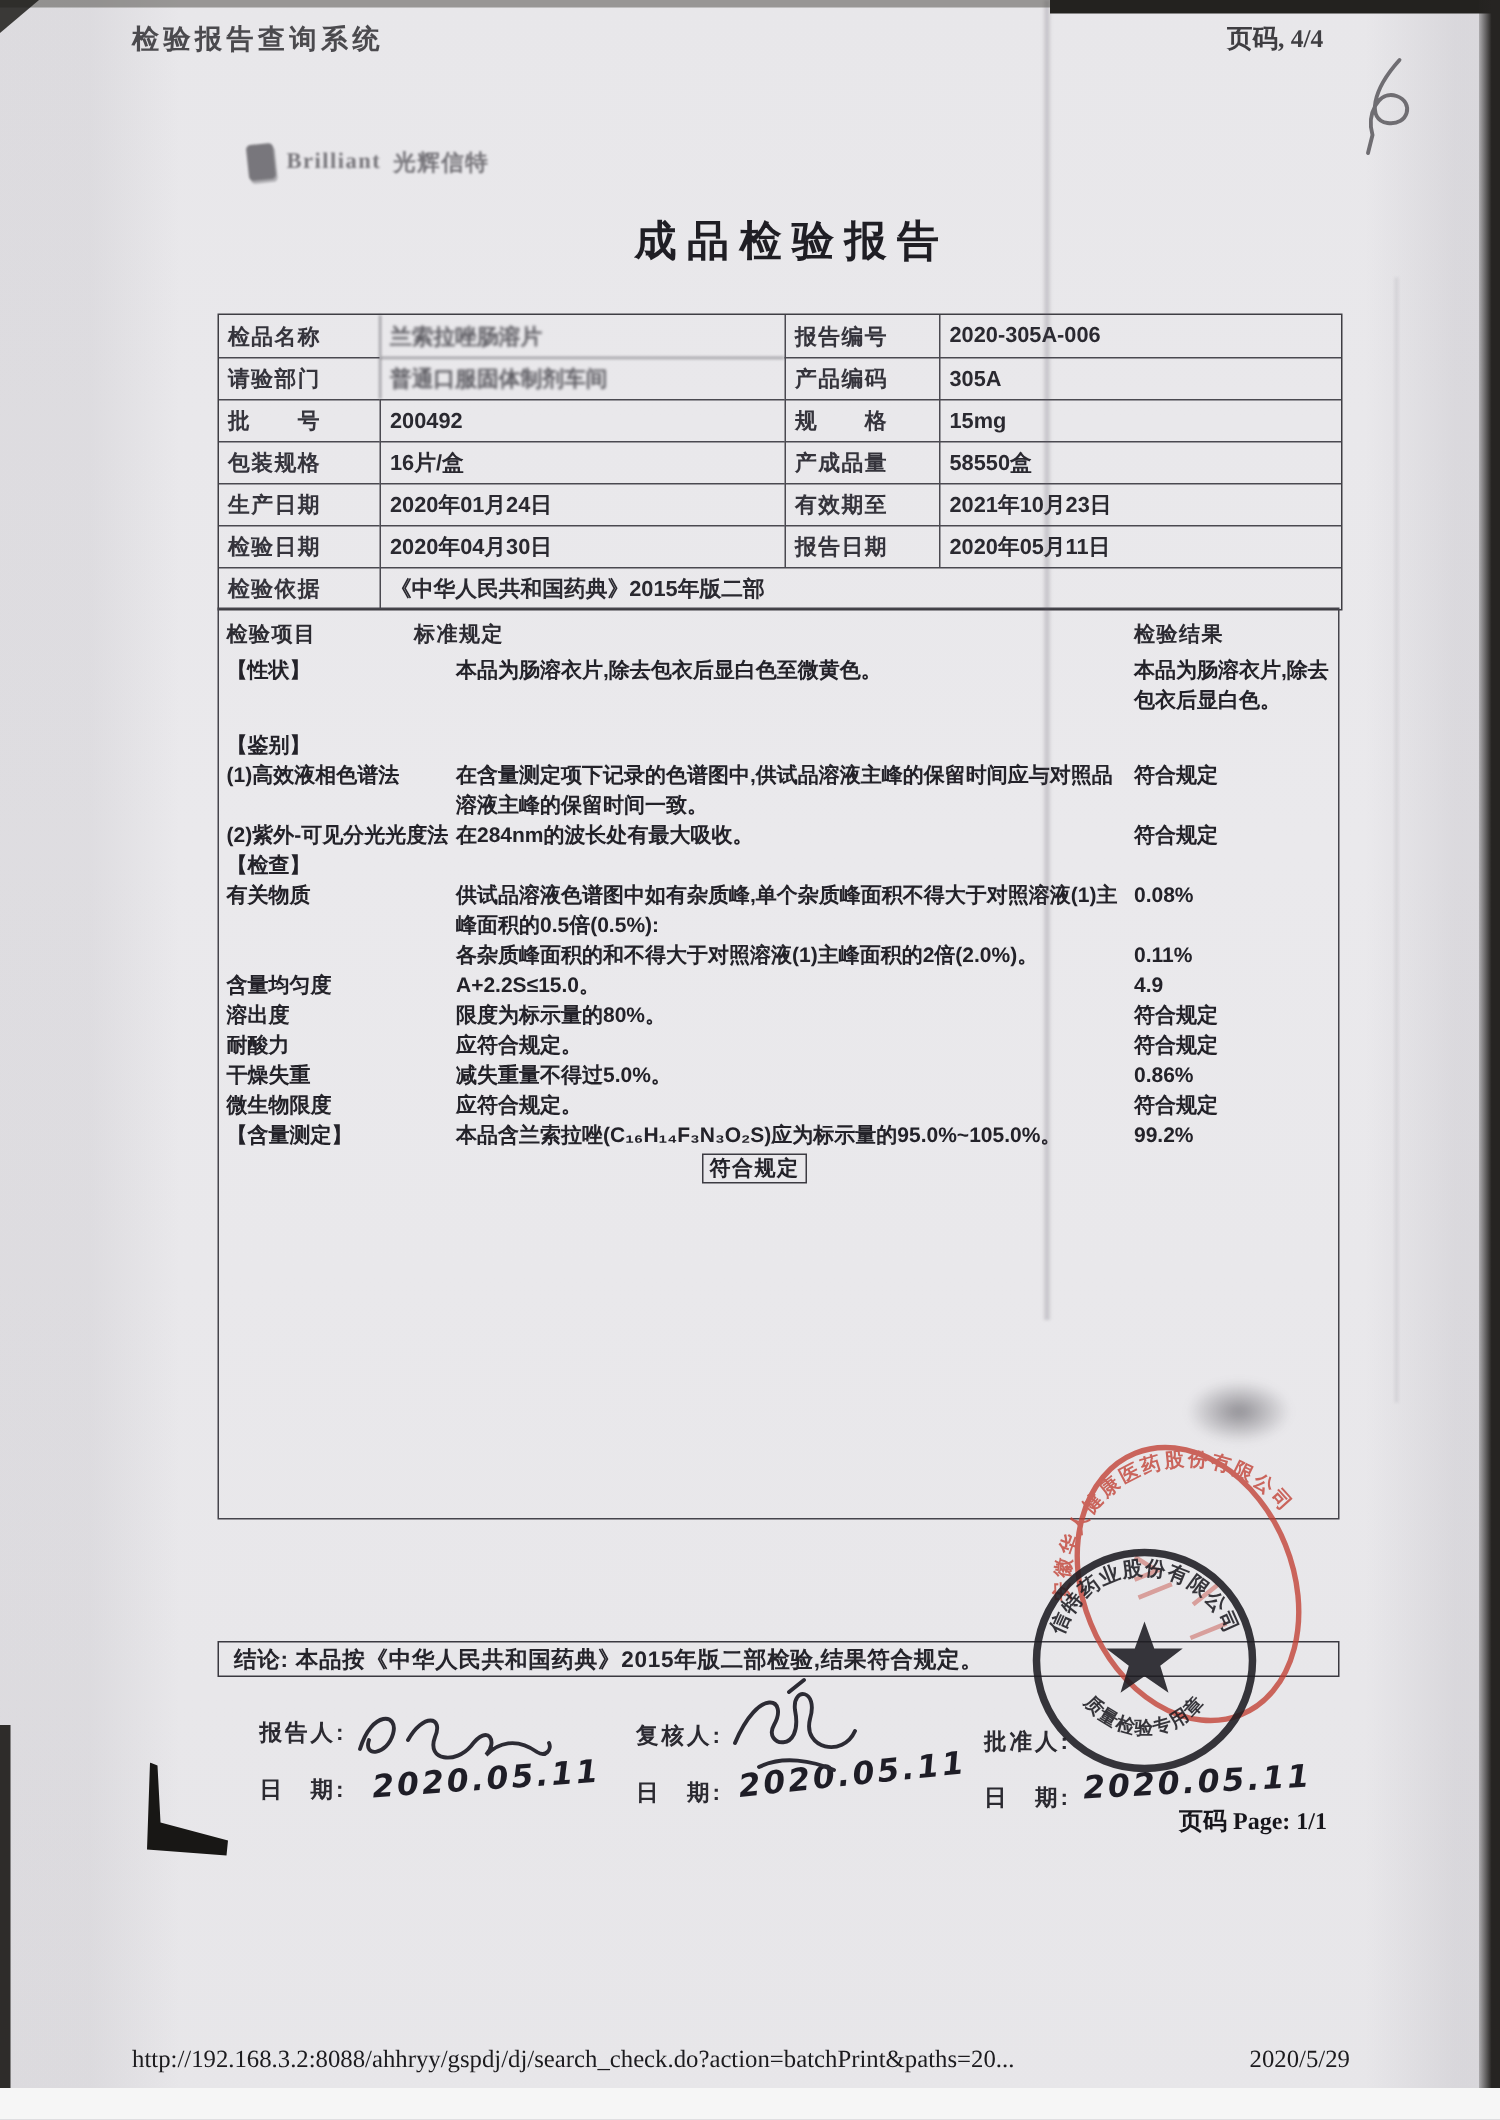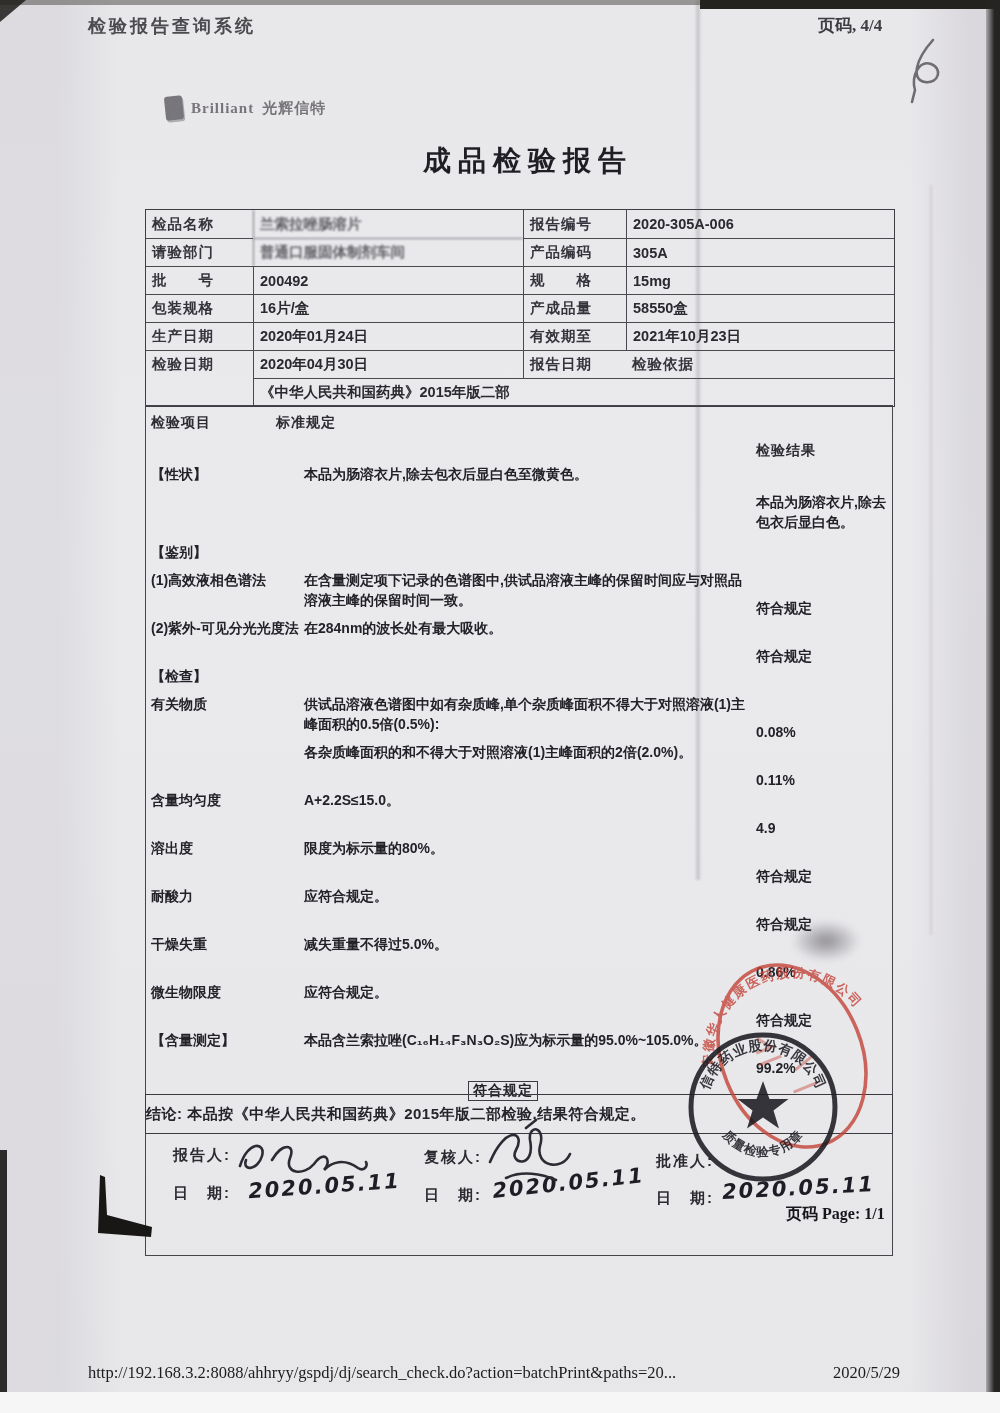--- a/index.html
+++ b/index.html
@@ -58,37 +58,37 @@
   .ic{border-left:1px solid #4a4950;border-top:1px solid #4a4950;display:flex;align-items:center;
         padding:0 6px;white-space:nowrap;overflow:hidden;}
   .ic.first-col{border-left:none;}
   .ic.first-row{border-top:none;}
   .ic.label{font-weight:700;color:#35343c;letter-spacing:1px;}
   .ic.value{font-weight:600;}
   .ic.span3{grid-column:2 / 5;}
   .blurred{filter:blur(1.1px);opacity:.72;}
 
   
-  .results{position:absolute;left:145px;top:405px;width:748px;height:851px;
+  .results{position:absolute;left:145px;top:405px;width:748px;height:608px;
         border:1.2px solid #46454c;box-sizing:border-box;font-size:14px;color:#232229;}
   .rrow{display:flex;line-height:20px;}
   .rc1{width:158px;padding-left:5px;box-sizing:border-box;font-weight:700;flex-shrink:0;}
   .rc2{width:442px;box-sizing:border-box;font-weight:600;flex-shrink:0;}
-  .rc3{width:140px;padding-left:10px;box-sizing:border-box;font-weight:600;flex-shrink:0;margin-top:28px;}
+  .rc3{width:140px;padding-left:10px;box-sizing:border-box;font-weight:600;flex-shrink:0;}
   .rhdr .rc1,.rhdr .rc2,.rhdr .rc3{font-weight:700;color:#2c2b32;letter-spacing:1px;}
   .rhdr .rc2{transform:translateX(-28px);}
   .mt4{margin-top:4px;} .mt6{margin-top:6px;} .mt10{margin-top:10px;}
   .blank-note{margin-top:3px;text-align:center;}
   .blank-note span{display:inline-block;border:1.5px solid #3c3b42;padding:0 4px;
         font-weight:700;letter-spacing:1px;transform:translateX(-16px);}
 
   
-  .conclusion{position:absolute;left:145px;top:1094px;width:748px;height:40px;
+  .conclusion{position:absolute;left:145px;top:1094px;width:748px;height:24px;
         border:1.5px solid #3a3940;box-sizing:border-box;display:flex;align-items:center;
-        padding-left:0;font-size:15px;font-weight:700;color:#25242b;letter-spacing:.5px;}
+        padding-left:10px;font-size:15px;font-weight:700;color:#25242b;letter-spacing:.5px;}
 
   
   .sig-label{position:absolute;font-size:15px;font-weight:700;color:#2b2a31;letter-spacing:2px;}
   .hand-date{position:absolute;font-family:"DejaVu Sans",sans-serif;font-style:italic;
         font-weight:600;font-size:21px;color:#1e1d26;letter-spacing:2px;}
   .page-num2{position:absolute;left:786px;top:1204px;font-family:"Liberation Serif",serif;
         font-size:16px;font-weight:700;color:#17161c;}
 
   svg{display:block;}
 </style>
@@ -133,20 +133,21 @@
     <div class="ic value">58550盒</div>
 
     <div class="ic label first-col">生产日期</div>
     <div class="ic value">2020年01月24日</div>
     <div class="ic label">有效期至</div>
     <div class="ic value">2021年10月23日</div>
 
     <div class="ic label first-col">检验日期</div>
     <div class="ic value">2020年04月30日</div>
     <div class="ic label">报告日期</div>
+    <div class="ic value">2020年05月11日</div>
 
     <div class="ic label first-col">检验依据</div>
     <div class="ic value span3">《中华人民共和国药典》2015年版二部</div>
   </div>
 
   <div class="results">
     <div class="rrow rhdr mt6">
       <div class="rc1">检验项目</div>
       <div class="rc2">标准规定</div>
       <div class="rc3">检验结果</div>

